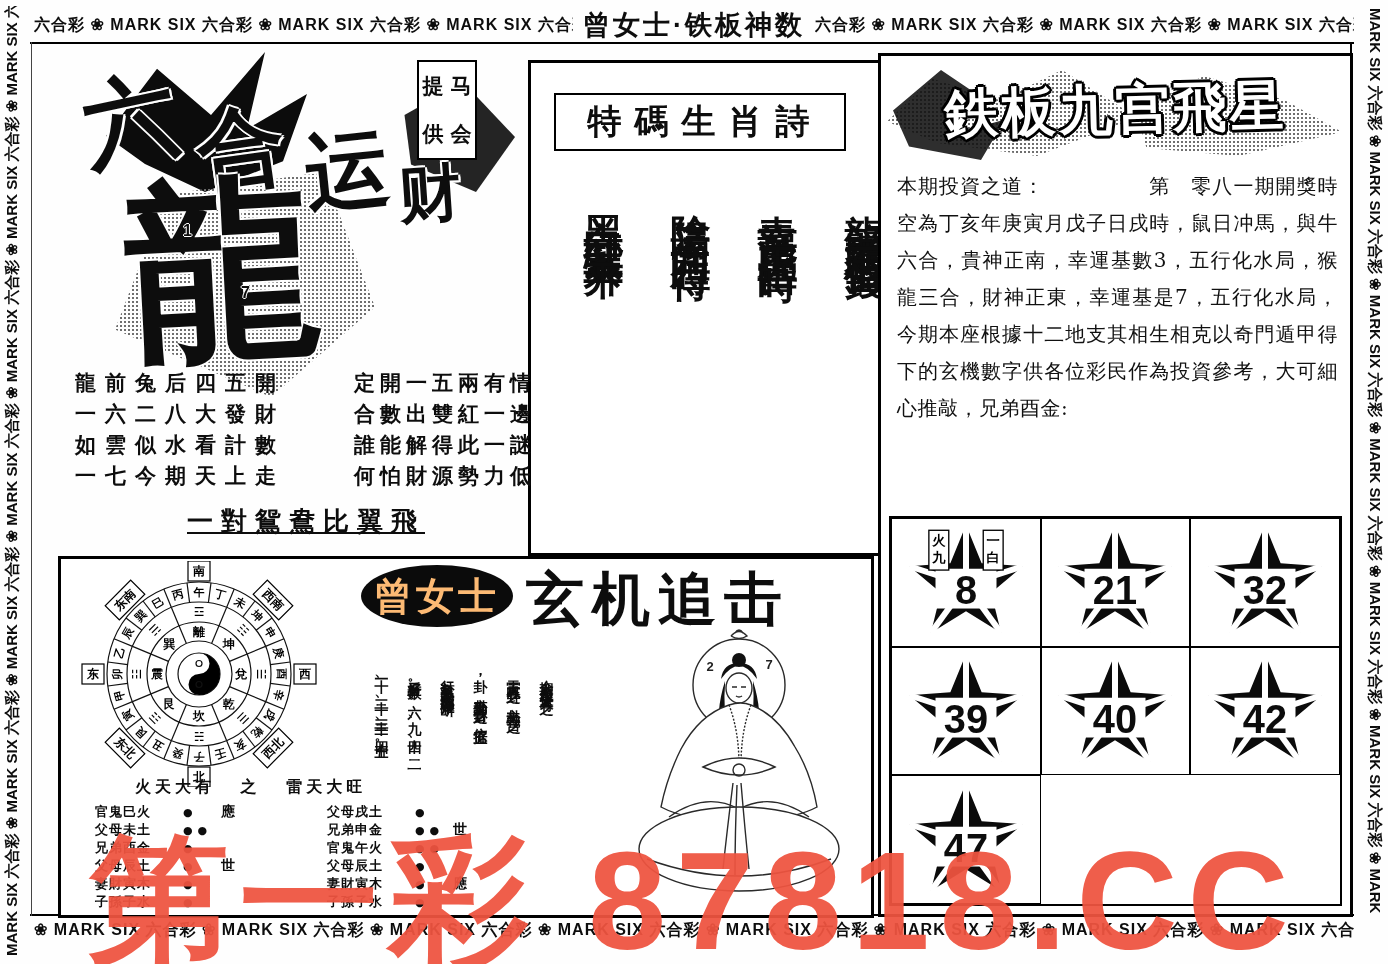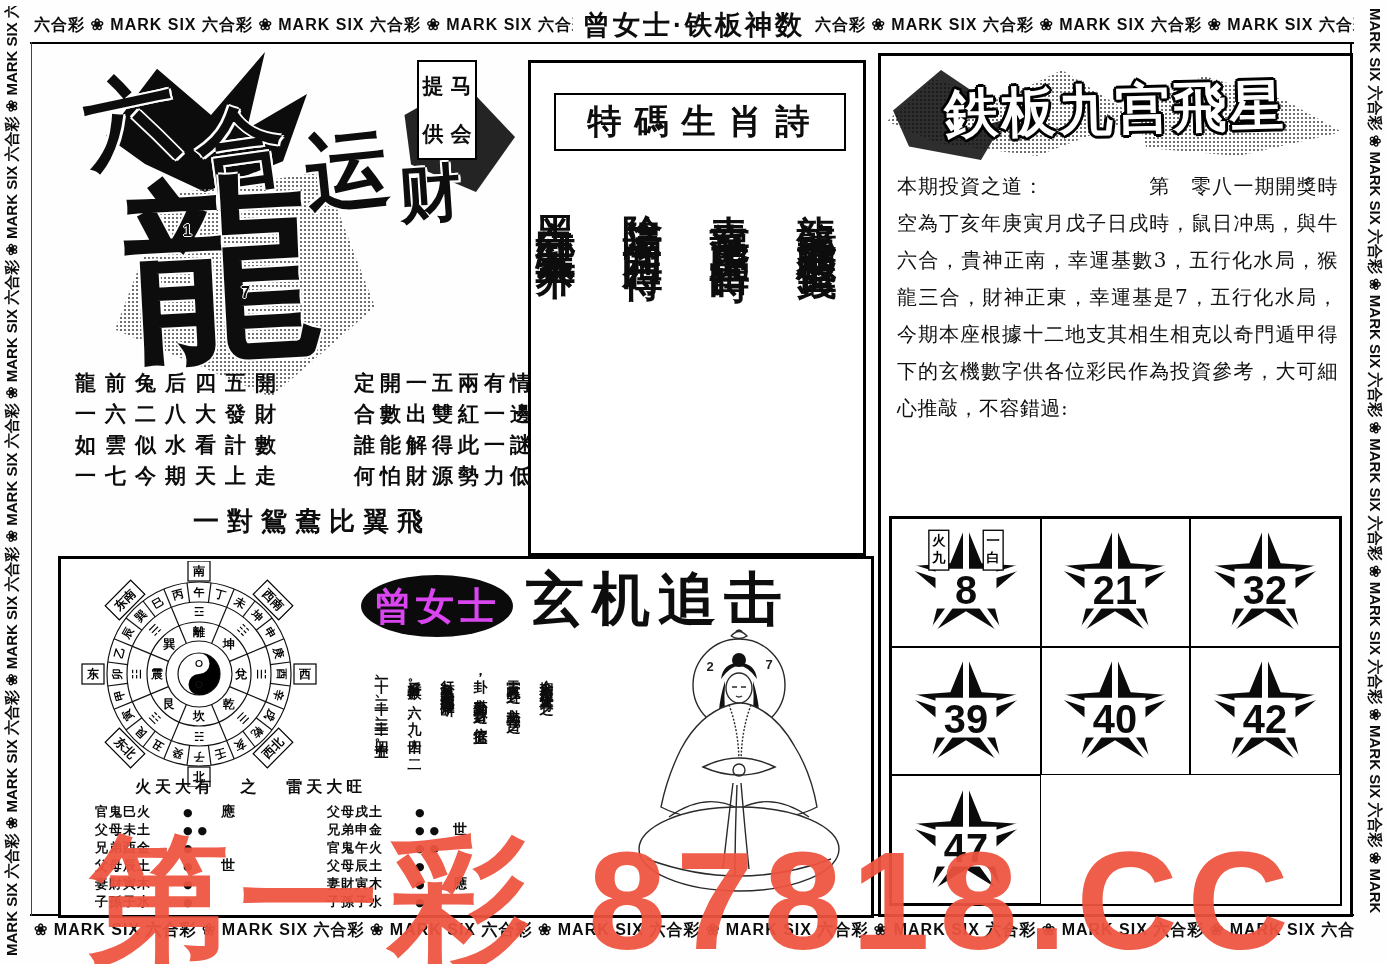--- a/index.html
+++ b/index.html
@@ -43,24 +43,24 @@
           text-shadow:2px 0 #fff,-2px 0 #fff,0 2px #fff,0 -2px #fff;}
   .d-num{position:absolute;font:700 16px "Liberation Sans",sans-serif;z-index:5;
          text-shadow:1px 0 #fff,-1px 0 #fff,0 1px #fff,0 -1px #fff;}
   .d-num1{left:128px;top:170px;}
   .d-num7{left:186px;top:232px;}
   .verses{position:absolute;top:315px;z-index:4;}
   .verses-left{left:20px;}
   .verses-right{left:264px;margin-left:35px;}
   .verse-line{font:700 21px/31px "DejaVu Serif",serif;letter-spacing:9px;white-space:nowrap;}
   .verses-right .verse-line{letter-spacing:5px;}
-  .tail-line{position:absolute;left:138px;top:452px;font:700 26px "DejaVu Serif",serif;letter-spacing:8px;white-space:nowrap;z-index:4;}
+  .tail-line{position:absolute;left:132px;top:452px;font:700 26px "DejaVu Serif",serif;letter-spacing:8px;white-space:nowrap;z-index:4;text-decoration:underline;}
 
   
-  .poem-panel{position:absolute;left:528px;top:60px;width:332px;height:490px;border:3px solid #000;background:#fff;}
+  .poem-panel{position:absolute;left:528px;top:60px;width:332px;height:490px;border:3px solid #000;background:#fff;padding-left:48px;}
   .poem-header{position:absolute;left:23px;top:30px;width:278px;height:54px;border:2.5px solid #000;
                display:flex;align-items:center;justify-content:center;
                font:900 34px "Liberation Sans",sans-serif;letter-spacing:13px;padding-left:10px;white-space:nowrap;}
   .poem-lines{position:absolute;right:18px;top:120px;height:352px;writing-mode:vertical-rl;}
   .poem-col{font:700 40px "DejaVu Serif",serif;letter-spacing:8px;margin-left:32px;white-space:nowrap;}
 
   
   .nine-panel{position:absolute;left:878px;top:53px;width:469px;height:858px;border:3px solid #000;background:#fff;}
   .nine-title-wrap{position:absolute;left:6px;top:8px;right:6px;height:98px;overflow:hidden;}
   .spk{position:absolute;}
@@ -74,22 +74,22 @@
   .nine-para{position:absolute;left:16px;right:12px;top:112px;font:20px/37px "DejaVu Serif",serif;
              text-align:justify;letter-spacing:.5px;color:#111;}
   .nine-grid{position:absolute;left:8px;right:8px;top:460px;bottom:8px;display:grid;
              grid-template-columns:repeat(3,1fr);grid-template-rows:repeat(3,1fr);border:2px solid #000;background:#fff;}
   .star-cell{border:1.5px solid #000;display:flex;align-items:center;justify-content:center;overflow:hidden;}
   .star-num{font:900 30px "Liberation Sans",sans-serif;fill:#0c0c0c;text-anchor:middle;dominant-baseline:central;}
   .star-lbl{font:700 10px "DejaVu Serif",serif;fill:#000;text-anchor:middle;}
 
   
   .mystery-panel{position:absolute;left:58px;top:556px;width:810px;height:356px;border:3px solid #000;background:#fff;}
-  .badge{position:absolute;left:300px;top:16px;width:152px;height:62px;background:#0b0b0b;border-radius:50%;
-         color:#d946ef;display:flex;align-items:center;justify-content:center;
+  .badge{position:absolute;left:300px;top:6px;width:152px;height:62px;background:#0b0b0b;border-radius:50%;
+         color:#fdba74;display:flex;align-items:center;justify-content:center;
          font:900 38px "DejaVu Serif",serif;letter-spacing:4px;}
   .mys-title{position:absolute;left:465px;top:2px;font:900 58px "DejaVu Serif",serif;letter-spacing:8px;white-space:nowrap;}
   .wheel-svg{position:absolute;left:20px;top:2px;}
   .wheel-svg circle,.wheel-svg line{stroke:#111;fill:none;stroke-width:1.2;}
   .w24{font:700 11px "DejaVu Serif",serif;text-anchor:middle;dominant-baseline:central;fill:#000;}
   .wtg{font:12px "DejaVu Sans",sans-serif;text-anchor:middle;dominant-baseline:central;fill:#000;}
   .wnm{font:700 12px "DejaVu Serif",serif;text-anchor:middle;dominant-baseline:central;fill:#000;}
   .wdir{font:700 12px "DejaVu Serif",serif;text-anchor:middle;dominant-baseline:central;fill:#000;}
   .mys-vtext{position:absolute;left:298px;top:110px;width:200px;height:252px;writing-mode:vertical-rl;}
   .vcol{font:700 14px/24px "Liberation Sans",sans-serif;letter-spacing:2px;margin-left:9px;white-space:nowrap;}
@@ -169,21 +169,21 @@
       </div>
   </div>
 
   <div class="nine-panel">
     <div class="nine-title-wrap">
       <div class="spk spk1 speckle"></div>
       <div class="spk spk2 speckle"></div>
       <div class="spb"></div>
       <div class="nine-title-text">鉄板九宫飛星</div>
     </div>
-    <div class="nine-para">本期投資之道：　　　　　第　零八一期開獎時空為丁亥年庚寅月戊子日戌時，鼠日冲馬，與牛六合，貴神正南，幸運基數3，五行化水局，猴龍三合，財神正東，幸運基是7，五行化水局，今期本座根據十二地支其相生相克以奇門遁甲得下的玄機數字供各位彩民作為投資參考，大可細心推敲，不容錯過:</div>
+    <div class="nine-para">本期投資之道：　　　　　第　零八一期開獎時空為丁亥年庚寅月戊子日戌時，鼠日冲馬，與牛六合，貴神正南，幸運基數3，五行化水局，猴龍三合，財神正東，幸運基是7，五行化水局，今期本座根據十二地支其相生相克以奇門遁甲得下的玄機數字供各位彩民作為投資參考，大可細心推敲，兄弟酉金:</div>
     <div class="nine-grid">
         <div class="star-cell">
           <svg viewBox="0 0 100 92" width="142" height="122">
             <polygon points="50,3 61.8,31.8 92.8,34.1 69,54.2 76.5,84.4 50,68 23.5,84.4 31,54.2 7.2,34.1 38.2,31.8" fill="#0b0b0b"></polygon>
             <line x1="50" y1="48" x2="50" y2="3" stroke="#fff" stroke-width="4.5"></line>
             <line x1="50" y1="48" x2="92.8" y2="34.1" stroke="#fff" stroke-width="4.5"></line>
             <line x1="50" y1="48" x2="76.5" y2="84.4" stroke="#fff" stroke-width="4.5"></line>
             <line x1="50" y1="48" x2="23.5" y2="84.4" stroke="#fff" stroke-width="4.5"></line>
             <line x1="50" y1="48" x2="7.2" y2="34.1" stroke="#fff" stroke-width="4.5"></line>
             <rect x="27" y="36" width="46" height="30" fill="#fff"></rect>

